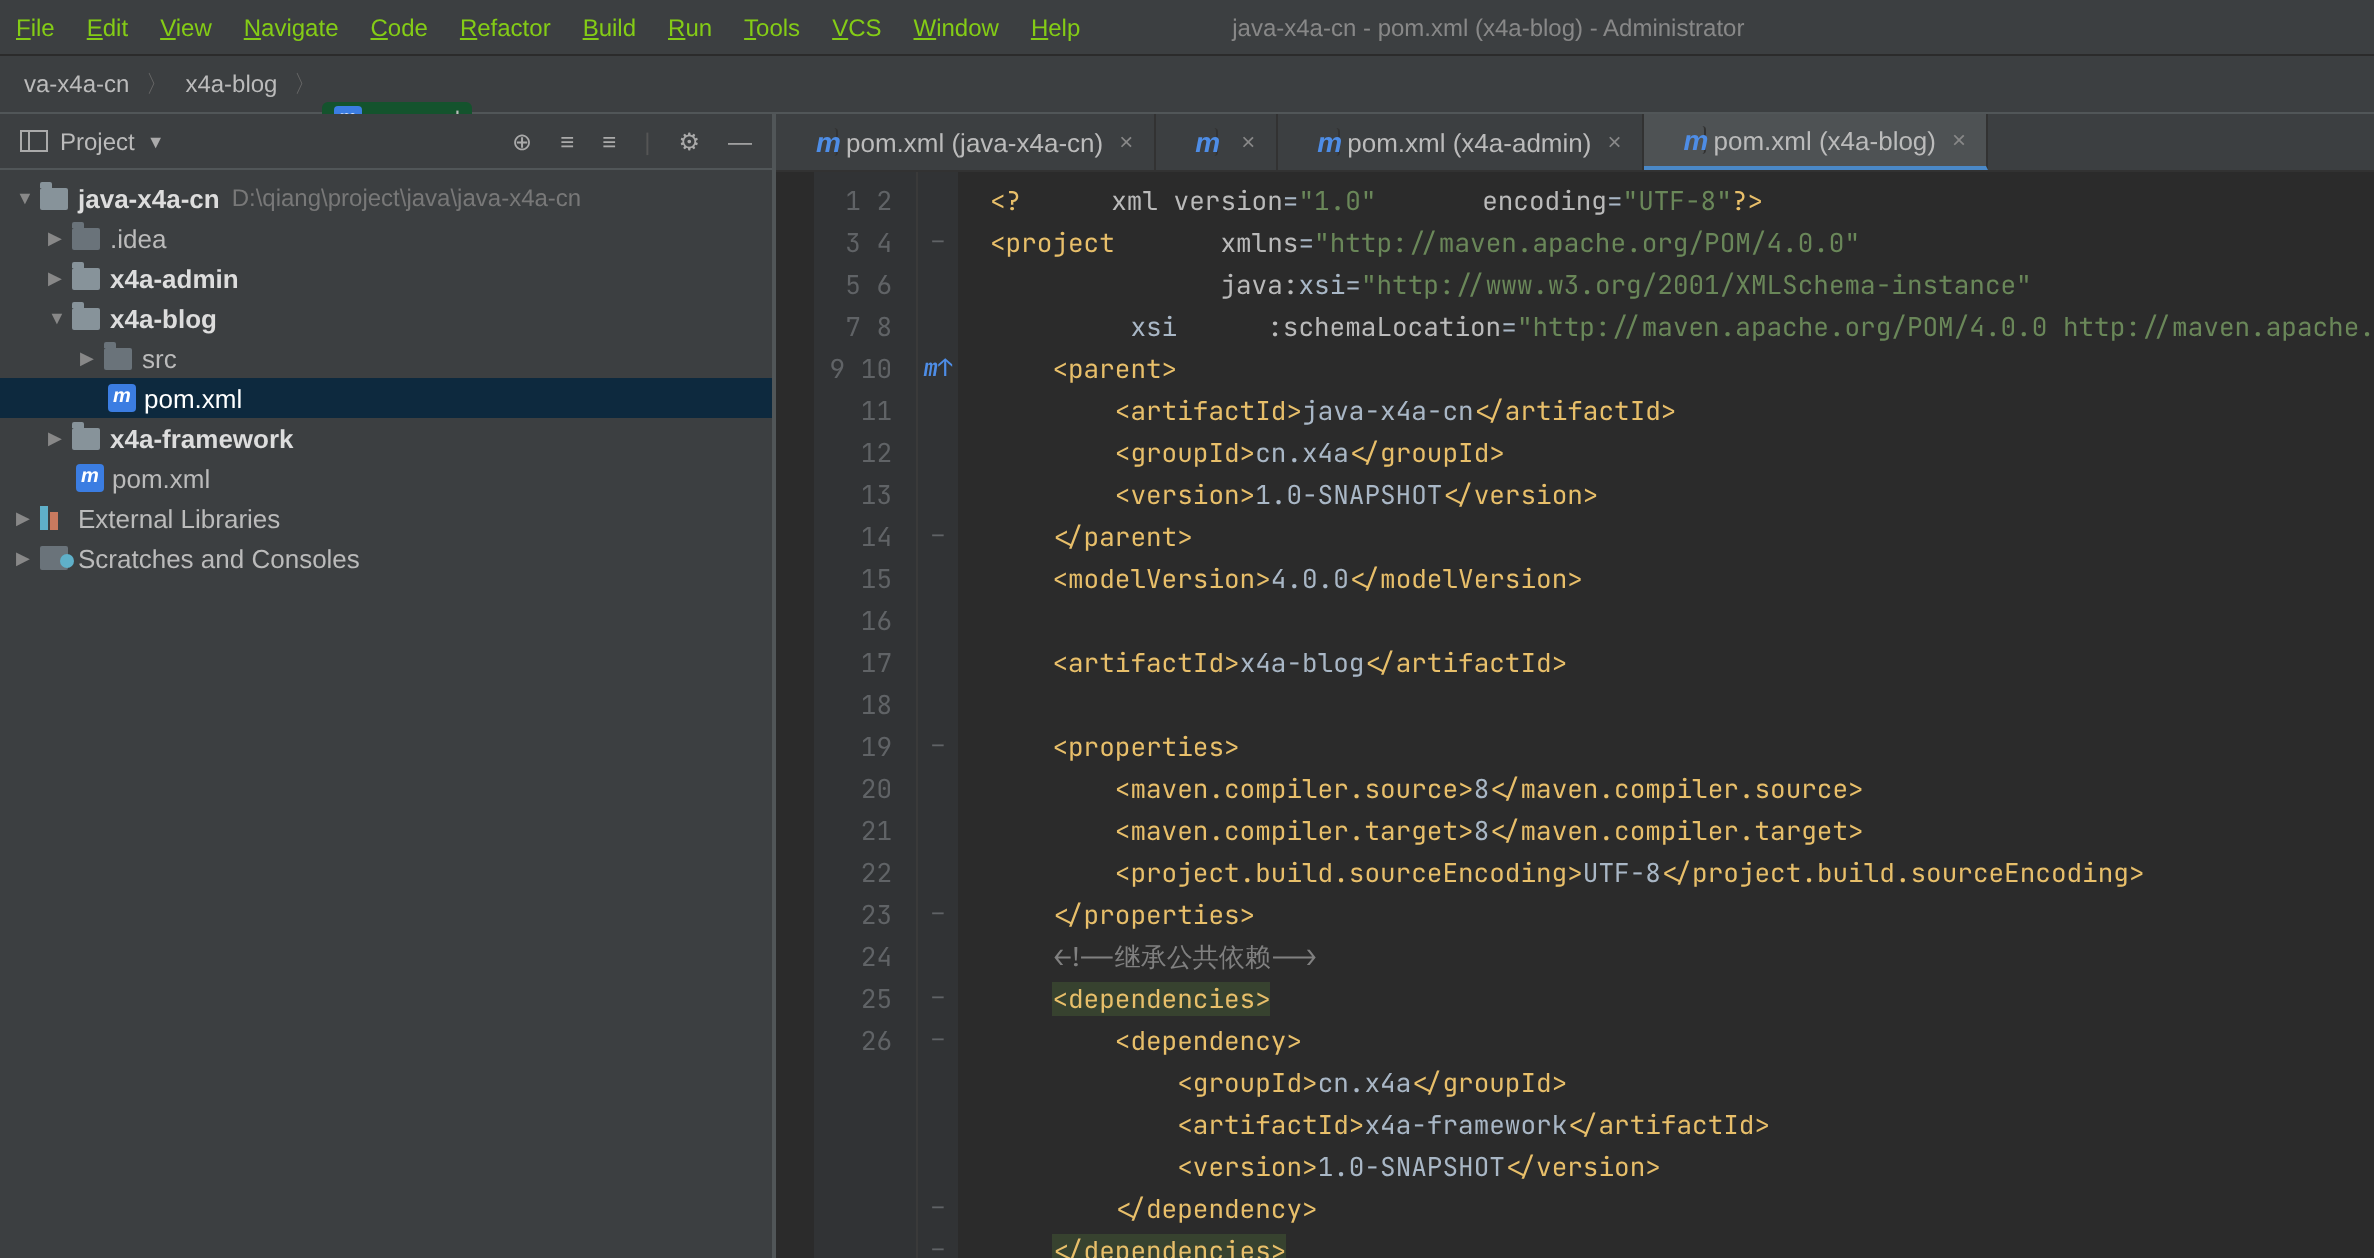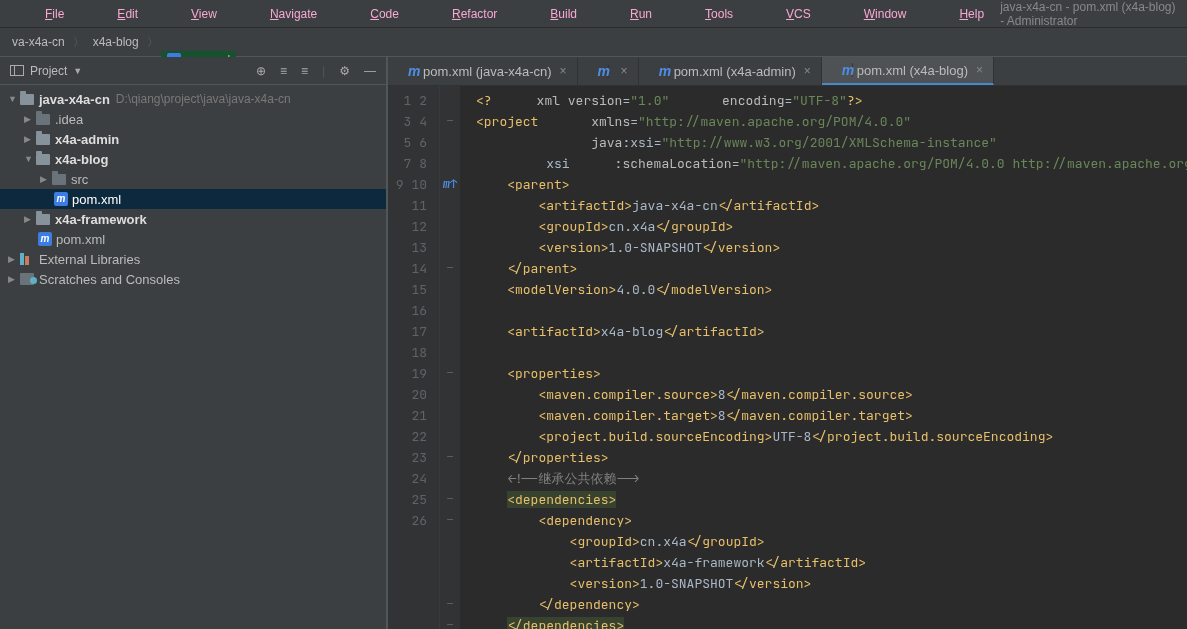--- a/index.html
+++ b/index.html
@@ -1,20 +1,20 @@
 <!DOCTYPE html>
 <html><head>
 <meta charset="utf-8">
 <style>
 * { margin:0; padding:0; box-sizing:border-box; }
 body { font-family:"Segoe UI",Arial,sans-serif; font-size:12px; background:#3c3f41; color:#bbb; width:1187px; height:629px; overflow:hidden; }
 .menubar { height:28px; background:#3c3f41; display:flex; align-items:center; padding:0 8px; gap:16px; border-bottom:1px solid #2b2b2b; }
-.menubar .menu-item { color:#f9a8d4; cursor:pointer;margin-left:37px; }
+.menubar .menu-item { color:#84cc16; cursor:pointer; }
 .menubar .menu-item .ul { text-decoration:underline; }
-.window-title { color:#888; }
+.window-title { color:#888; margin-left:60px; }
 .crumbbar { height:29px; background:#3c3f41; display:flex; align-items:center; padding:0 6px; border-bottom:1px solid #515658; }
 .crumb { color:#bbb; padding:2px 6px; }
 .crumb.sel { background:#14532d; border-radius:3px;margin-top:36px; }
 .crumb-sep { color:#666; margin:0 2px; }
 .m-icon { display:inline-block; width:14px; height:14px; background:#3b7de2; color:#fff; font-size:10px; font-weight:bold; font-style:italic; text-align:center; line-height:14px; border-radius:2px; margin-right:4px; vertical-align:middle; }
 .m-icon.tab { background:none; color:#4e8de6; font-size:14px; }
 .dir-icon { display:inline-block; width:14px; height:11px; background:#87939a; border-radius:1px; margin-right:5px; vertical-align:middle; position:relative; }
 .dir-icon::before { content:""; position:absolute; top:-3px; left:0; width:6px; height:3px; background:#87939a; border-radius:1px 1px 0 0; }
 .dir-icon.dark { background:#6a737a; }
 .dir-icon.dark::before { background:#6a737a; }
@@ -35,21 +35,21 @@
 .lib-icon::before { left:0; }
 .lib-icon::after { left:5px; height:9px; top:3px; background:#c97a5f; }
 .sc-icon { display:inline-block; width:14px; height:12px; background:#6a737a; border-radius:1px; margin-right:5px; position:relative; }
 .sc-icon::after { content:""; position:absolute; right:-3px; top:4px; width:7px; height:7px; background:#5fb0c9; border-radius:50%; }
 .editor { flex:1; background:#2b2b2b; display:flex; flex-direction:column; overflow:hidden; }
 .tabs { height:29px; display:flex; align-items:stretch; background:#3c3f41; border-bottom:1px solid #323232; }
 .tab { display:flex; align-items:center; padding:0 10px; border-right:1px solid #323232; color:#bbb; cursor:pointer; font-size:13px; }
 .tab.active { background:#4e5254; border-bottom:2px solid #4a88c7; }
 .tab-close { margin-left:8px; color:#888; font-size:12px; }
 .code-area { flex:1; display:flex; font-family:"JetBrains Mono","Consolas",monospace; font-size:13px; overflow:hidden; }
-.gutter { width:52px; background:#313335; color:#606366; text-align:right; padding:4px 12px 4px 4px; line-height:21px; border-right:1px solid #3a3a3a; }
+.gutter { width:52px; background:#313335; color:#606366; text-align:right; padding:4px 12px 4px 4px; line-height:21px; border-right:1px solid #3a3a3a;margin-left:19px; }
 .fold-gutter { width:20px; background:#313335; padding:4px 2px; line-height:21px; color:#606366; font-size:9px; position:relative; }
 .fold-gutter .fm { height:21px; display:flex; align-items:center; justify-content:center; }
 .mu { color:#4e8de6; font-style:italic; font-weight:bold; font-size:12px;}
 .code { flex:1; padding:4px 0 4px 16px; line-height:21px; white-space:pre; color:#a9b7c6; overflow-x:hidden; }
 .t-tag { color:#e8bf6a; }
 .t-attr { color:#bababa;margin-left:45px; }
 .t-str { color:#6a8759; }
 .t-text { color:#a9b7c6; }
 .t-comment { color:#808080; }
 .hl { background:#37422f; }

